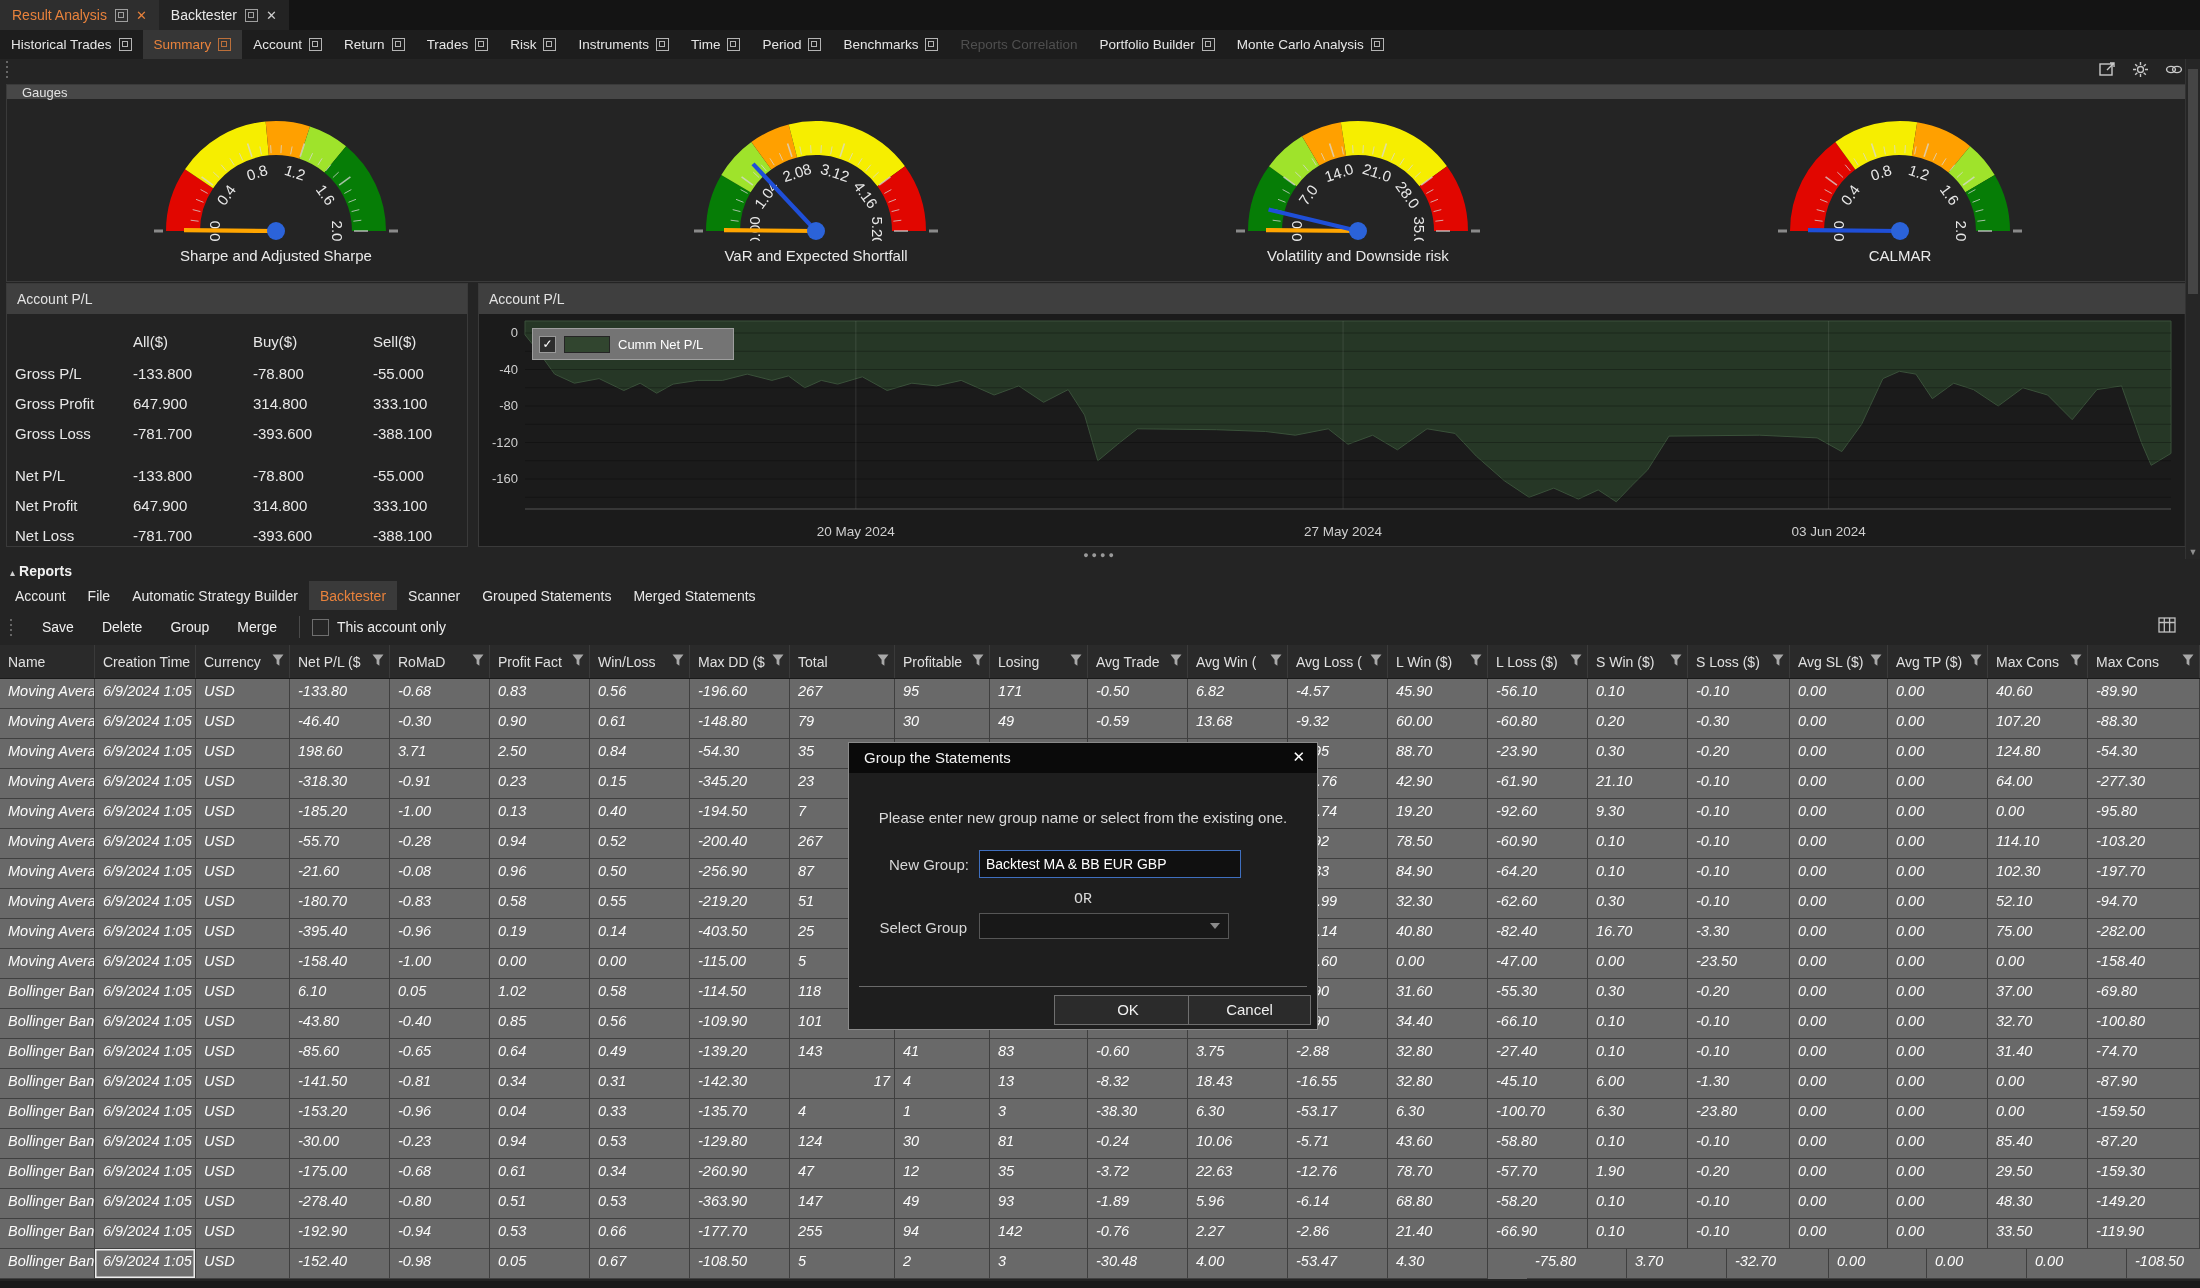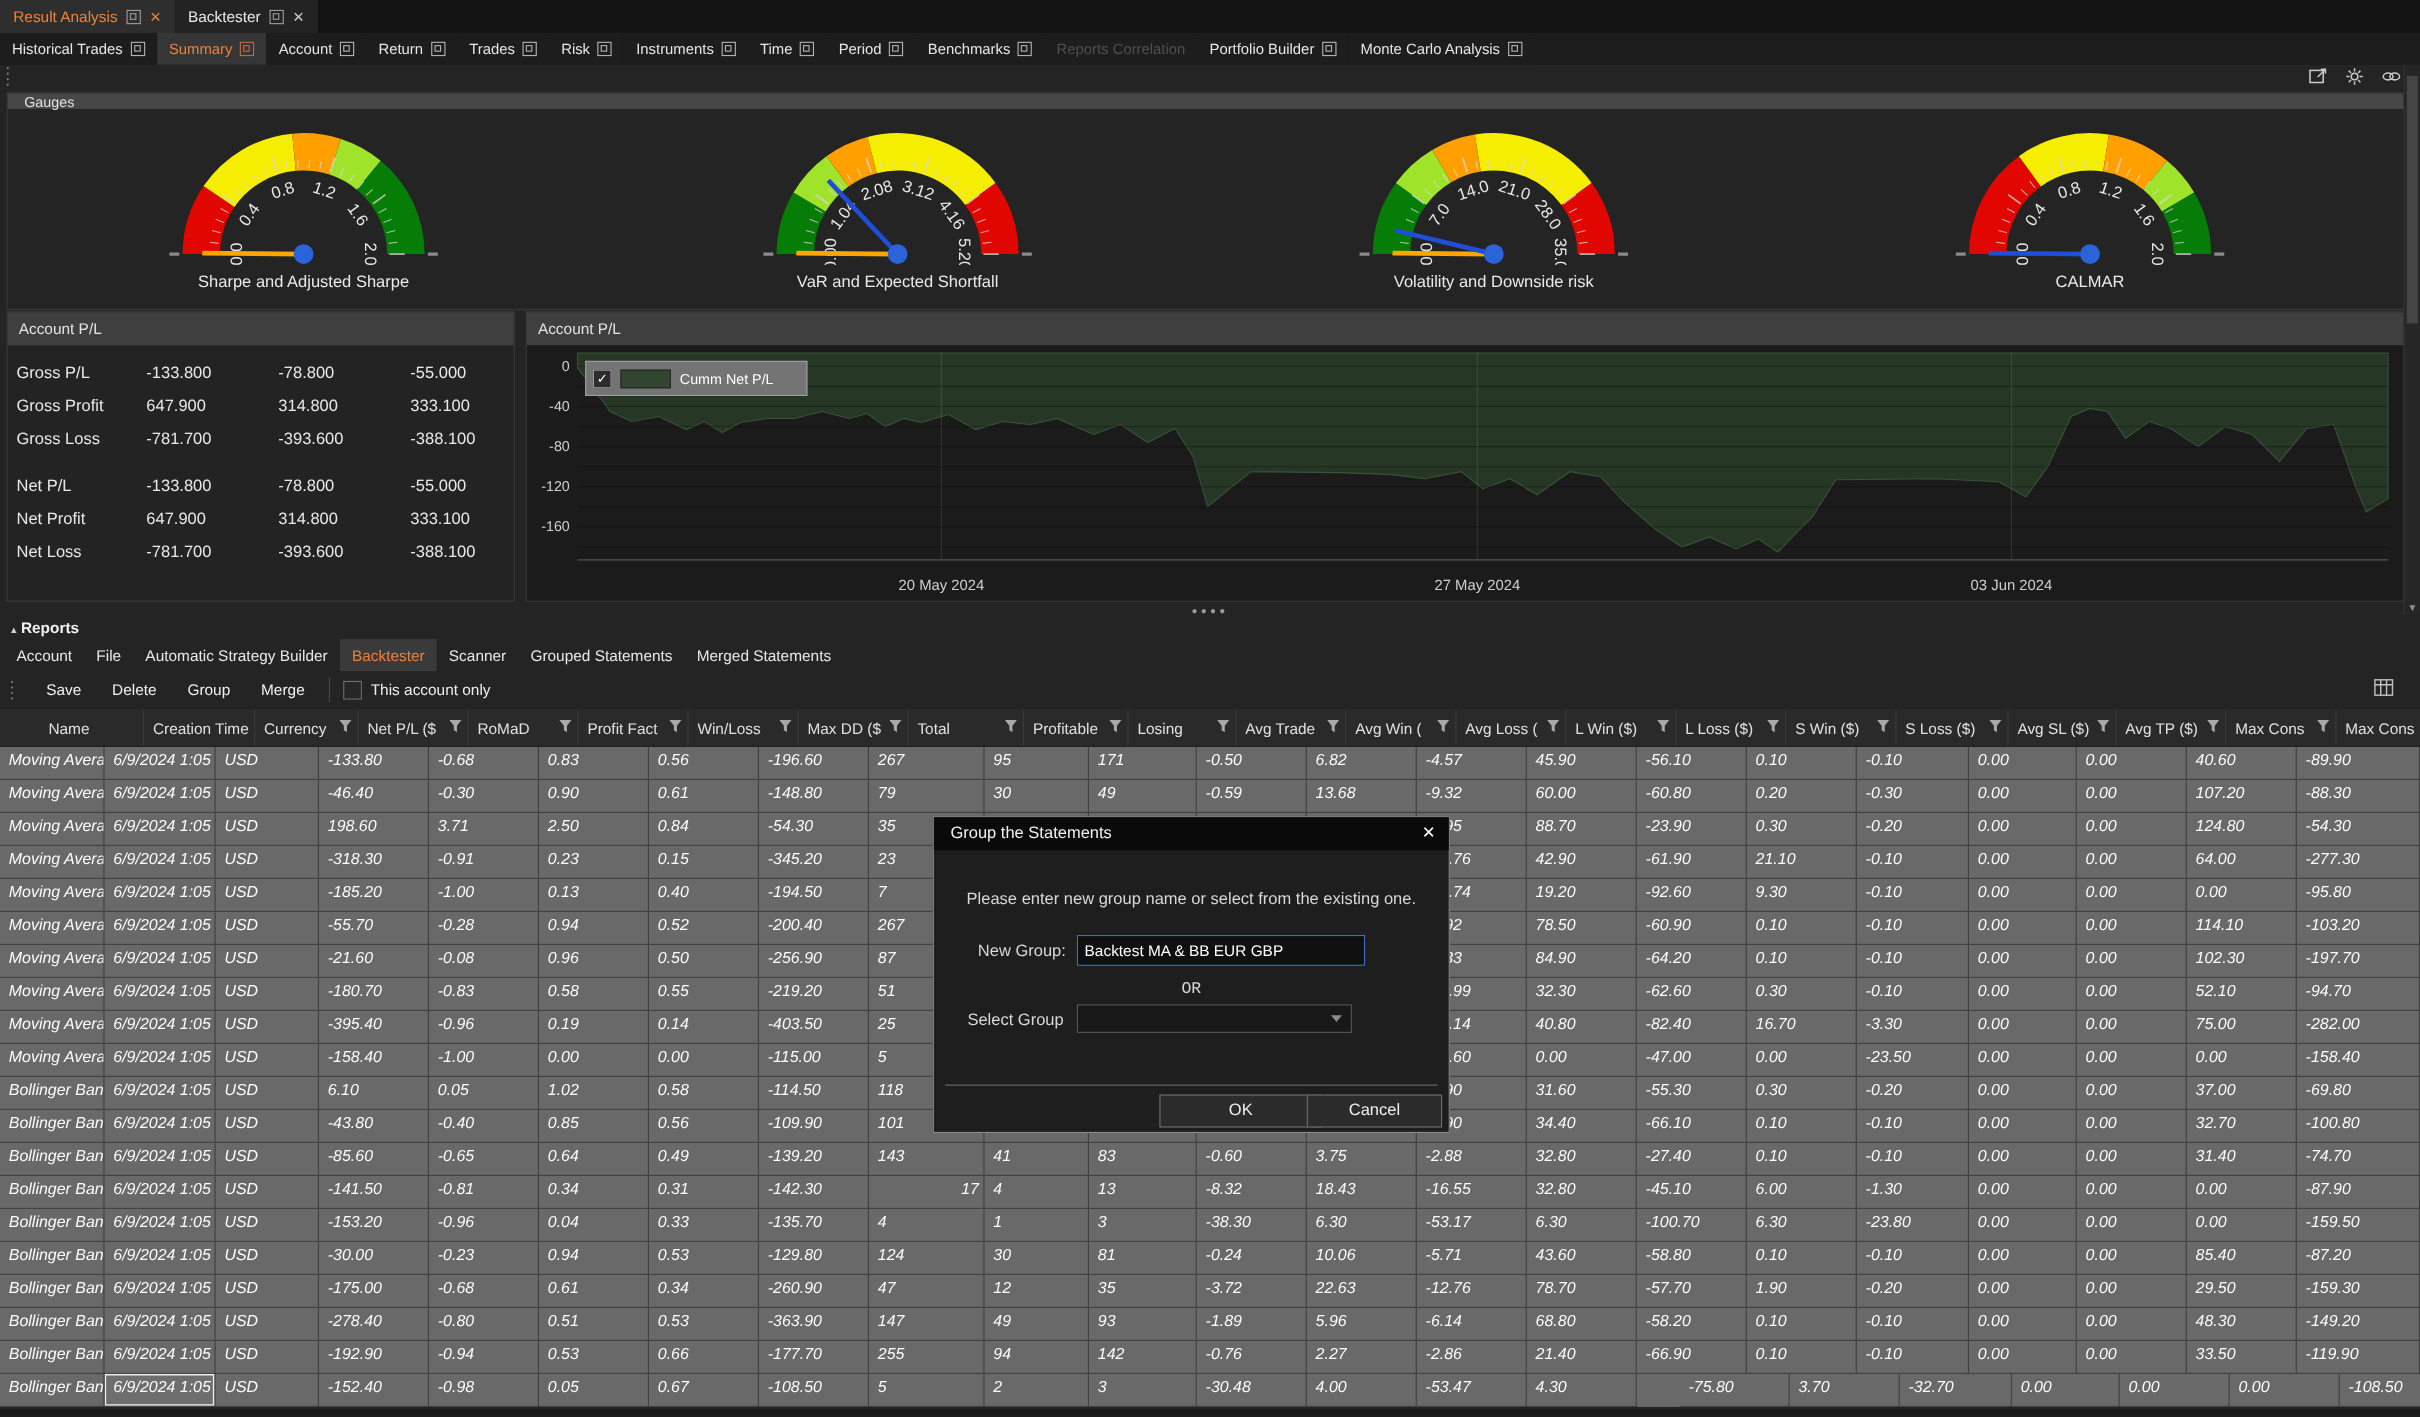--- a/index.html
+++ b/index.html
@@ -56,21 +56,21 @@
   #reports-toolbar{position:absolute;left:0;top:610px;width:2200px;height:34px;display:flex;align-items:center;}
   #reports-toolbar .grip2{display:flex;flex-direction:column;gap:3px;margin-left:10px;margin-right:16px;}
   #reports-toolbar .grip2 i{width:2px;height:2px;border-radius:50%;background:#7d7d7d;}
   .tbbtn{font-size:14px;color:#f0f0f0;padding:0 14px;height:28px;line-height:28px;}
   .tbsep{width:1px;height:22px;background:#4a4a4a;margin:0 8px;}
   #acct-only-box{width:15px;height:15px;background:#262626;border:1px solid #6f6f6f;margin:0 8px 0 4px;}
   #acct-only-label{font-size:14px;color:#ededed;}
   #columns-icon{position:absolute;right:22px;top:4px;}
   
   #grid{position:absolute;left:0;top:645px;width:2200px;}
-  #grid-header{display:flex;height:33px;background:#2a2a2a;border-bottom:1px solid #1a1a1a;padding-left:36px;}
+  #grid-header{display:flex;height:33px;background:#2a2a2a;border-bottom:1px solid #1a1a1a;}
   .ghcell{display:flex;align-items:center;justify-content:space-between;box-sizing:border-box;
           padding:0 5px 0 8px;font-size:14px;color:#e0e0e0;overflow:hidden;white-space:nowrap;border-right:1px solid #3a3a3a;}
   .ghcell .lbl{overflow:hidden;white-space:nowrap;}
   .grow{display:flex;height:30px;background:#696969;}
   .gcell{box-sizing:border-box;padding:4px 4px 0 8px;font-size:14.5px;font-style:italic;color:#fcfcfc;
          overflow:hidden;white-space:nowrap;border-right:1px solid #3f3f3f;border-bottom:1px solid #404040;}
   .gcell.sel{box-shadow:inset 0 0 0 1.5px #ececec;background:#6e6e6e;}
   #grid-footer{position:absolute;left:0;top:1281px;width:2200px;height:7px;background:#1a1a1a;}
   
   #splitter-dots{position:absolute;left:0;top:550px;width:2200px;text-align:center;color:#9a9a9a;font-size:9px;letter-spacing:3px;}
@@ -376,20 +376,26 @@
           <text x="190" y="140" fill="#e8e8e8" font-size="15" text-anchor="middle" dominant-baseline="middle" transform="rotate(90 190 140)">2.0</text>
           <line x1="130" y1="140" x2="38.004085985976616" y2="139.13293326415075" stroke="#1f4fd8" stroke-width="4.2"></line>
           <circle cx="130" cy="140" r="9" fill="#2b63d9"></circle>
         </svg><div class="gauge-caption">CALMAR</div></div>
     </div>
 </div>
 
 <div class="panel" id="acct-panel" style="left:6px;top:283px;width:460px;height:262px;">
   <div class="panel-header">Account P/L</div>
   <div id="acct-table">
+      <div class="acct-row hdr">
+        <span></span>
+        <span>All($)</span>
+        <span>Buy($)</span>
+        <span>Sell($)</span>
+      </div>
       <div class="acct-row">
         <span>Gross P/L</span>
         <span>-133.800</span>
         <span>-78.800</span>
         <span>-55.000</span>
       </div>
       <div class="acct-row">
         <span>Gross Profit</span>
         <span>647.900</span>
         <span>314.800</span>

